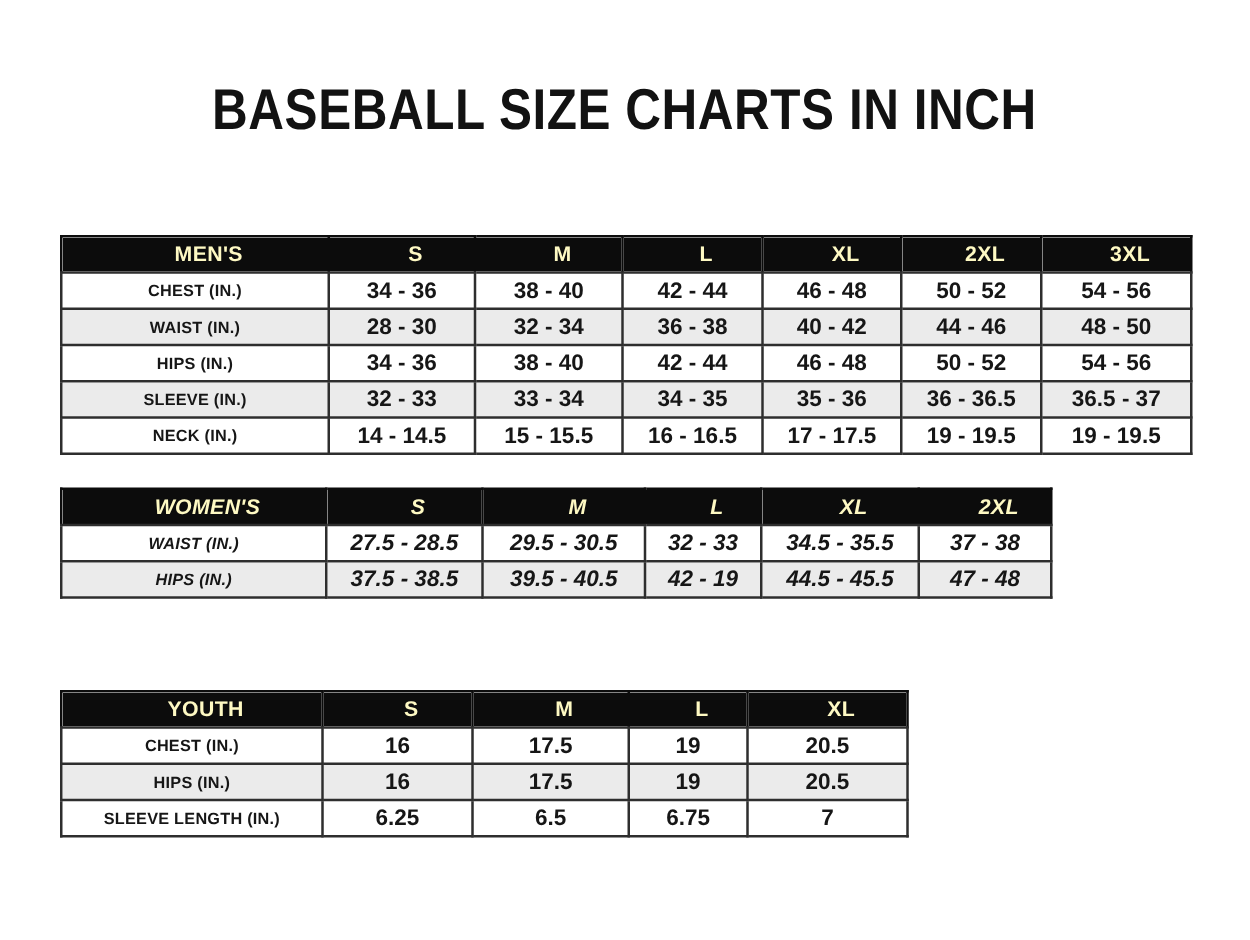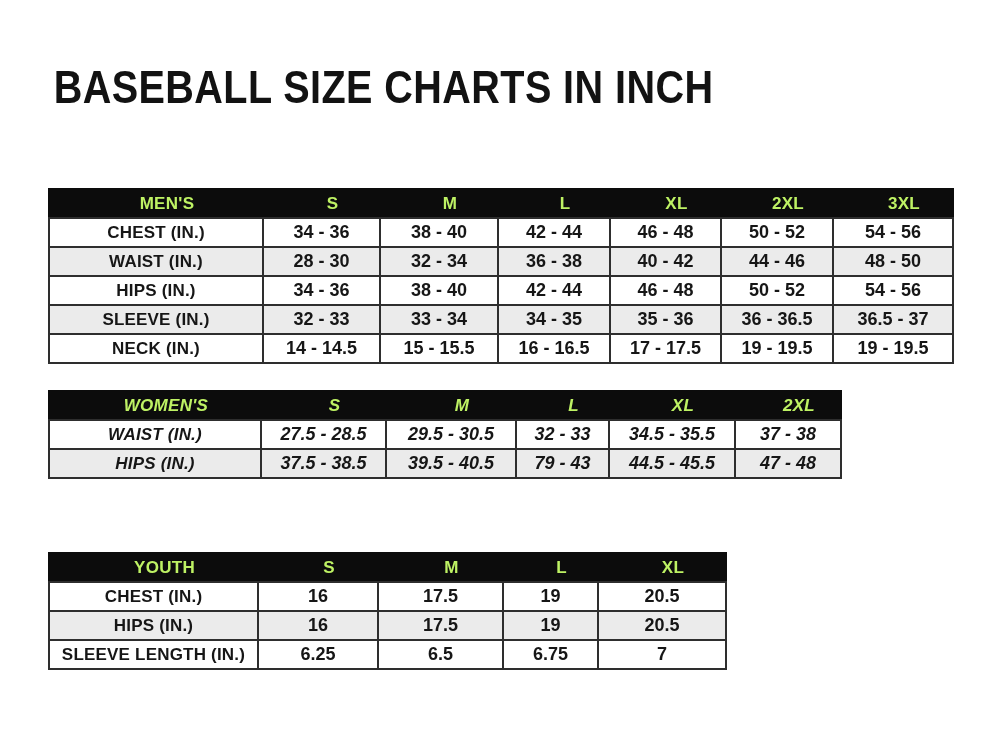--- a/index.html
+++ b/index.html
@@ -14,20 +14,21 @@
     font-family: "Liberation Sans", sans-serif;
     color: #161616;
     overflow: hidden;
   }
   .page-title {
     position: absolute;
     top: 62px;
     left: 0;
     width: 1000px;
     margin: 0;
+    text-align: center;
     font-size: 46px;
     font-weight: bold;
     color: #121212;
     line-height: 1.1;
   }
   .page-title .condensed {
     display: inline-block;
     transform: scaleX(0.86);
     transform-origin: center;
     white-space: nowrap;
@@ -44,31 +45,31 @@
     text-align: center;
     vertical-align: middle;
     font-weight: bold;
     padding: 0 2px;
     height: 27px;
     white-space: nowrap;
     overflow: hidden;
   }
   .size-table thead th {
     background: #0c0c0c;
-    color: #bef264;
+    color: #fef9c3;
     border-color: #0c0c0c;
     border-bottom-color: #2e2e2e;
     font-size: 17px;
     letter-spacing: 0.3px;
     padding-left: 24px;
   }
   .size-table tbody tr:nth-child(odd)  { background: #ffffff; }
   .size-table tbody tr:nth-child(even) { background: #ebebeb; }
   .size-table td.row-label {
-    font-size: 17px;
+    font-size: 13px;
     letter-spacing: 0.2px;
   }
   .size-table td.value-cell {
     font-size: 18px;
   }
 </style>
 </head>
 <body>
 
 <h1 class="page-title"><span class="condensed">BASEBALL SIZE CHARTS IN INCH</span></h1>
@@ -168,21 +169,21 @@
           <td class="value-cell">27.5 - 28.5</td>
           <td class="value-cell">29.5 - 30.5</td>
           <td class="value-cell">32 - 33</td>
           <td class="value-cell">34.5 - 35.5</td>
           <td class="value-cell">37 - 38</td>
         </tr>
         <tr>
           <td class="row-label">HIPS (IN.)</td>
           <td class="value-cell">37.5 - 38.5</td>
           <td class="value-cell">39.5 - 40.5</td>
-          <td class="value-cell">79 - 43</td>
+          <td class="value-cell">42 - 19</td>
           <td class="value-cell">44.5 - 45.5</td>
           <td class="value-cell">47 - 48</td>
         </tr>
       </tbody>
     </table>
     <table class="size-table" style="top: 552px; width: 677px;">
       <colgroup>
         <col style="width: 209px;">
         <col style="width: 120px;">
         <col style="width: 125px;">

